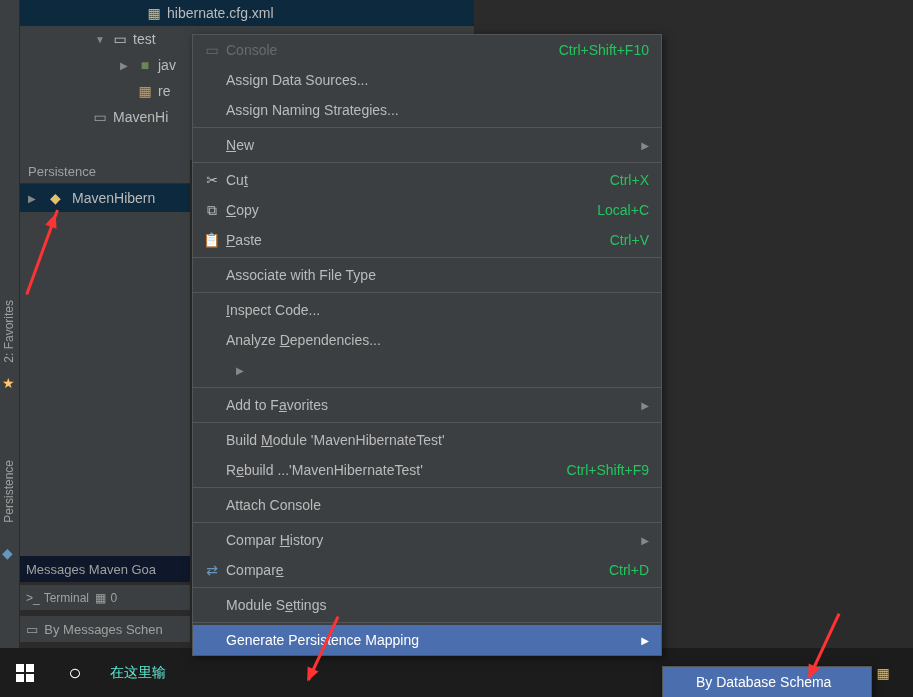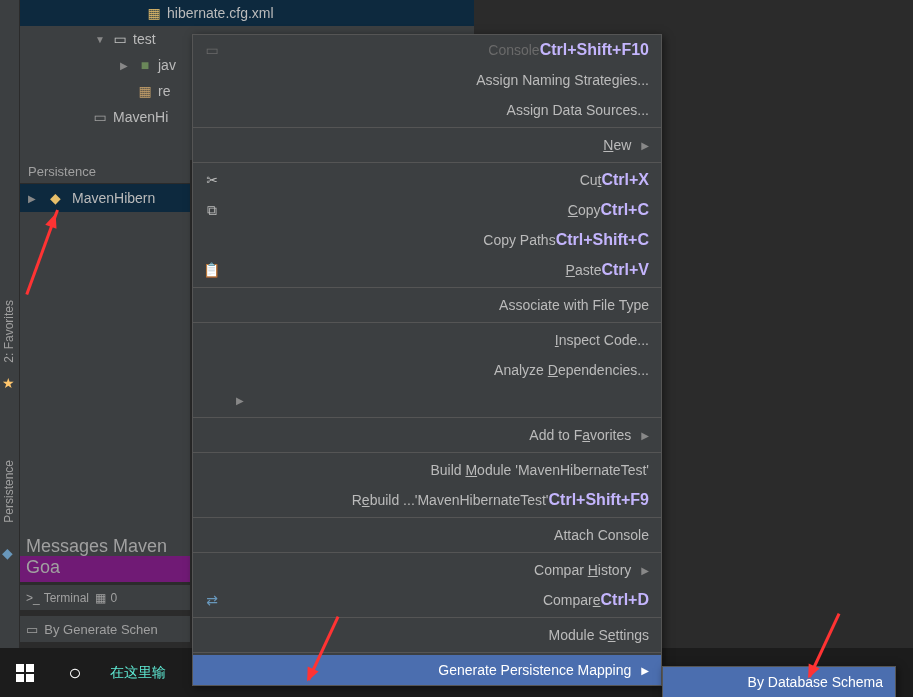--- a/index.html
+++ b/index.html
@@ -189,60 +189,58 @@
     .menu-icon {
       width: 22px;
       display: inline-flex;
       align-items: center;
       justify-content: center;
       margin-right: 3px;
       font-size: 14px;
     }
     .menu-label {
       flex: 1;
-      text-align: right;
     }
     .menu-label .u { text-decoration: underline; }
     .menu-shortcut {
-      color: #c4b5fd;
-      font-size: 16px;
-      font-weight: bold;
+      color: #22c55e;
+      font-size: 14px;
     }
     .menu-arrow {
       margin-left: 10px;
       font-size: 10px;
       color: #888;
     }
     .menu-item.highlighted .menu-arrow { color: #fff; }
     .menu-separator {
       border-top: 1px solid #555;
       margin: 2px 0;
     }
     .submenu {
       position: absolute;
       left: 662px;
       top: 666px;
-      width: 234px;
+      width: 210px;
       background: #3c3f41;
       border: 1px solid #555;
       box-shadow: 2px 2px 8px rgba(0,0,0,0.5);
       z-index: 55;
     }
     .bottom-bar {
       position: absolute;
       left: 20px;
       top: 556px;
       width: 170px;
       height: 26px;
-      background: #701a75;
+      background: #0f172a;
       color: #a0a0a0;
-      font-size: 18px;
+      font-size: 13px;
       padding: 4px 6px;
       display: flex;
-      align-items: flex-end;
+      align-items: center;
     }
     .tabs-bar {
       position: absolute;
       left: 20px;
       top: 584px;
       width: 170px;
       height: 26px;
       background: #3c3f41;
       display: flex;
       align-items: center;
@@ -387,58 +385,53 @@
     <span>&gt;_</span>
     <span>Terminal</span>
   </div>
   <div class="tab-item">
     <span>▦</span>
     <span>0</span>
   </div>
 </div>
 <div class="status-bar">
   <span>▭</span>
-  <span>By Generate Schen</span>
+  <span>By Messages Schen</span>
 </div>
 
 <div class="context-menu">
   <div class="menu-item disabled">
     <span class="menu-icon">▭</span>
     <span class="menu-label">Console</span>
     <span class="menu-shortcut">Ctrl+Shift+F10</span>
   </div>
   <div class="menu-item">
     <span class="menu-icon"></span>
+    <span class="menu-label">Assign Data Sources...</span>
+  </div>
+  <div class="menu-item">
+    <span class="menu-icon"></span>
     <span class="menu-label">Assign Naming Strategies...</span>
-  </div>
-  <div class="menu-item">
-    <span class="menu-icon"></span>
-    <span class="menu-label">Assign Data Sources...</span>
   </div>
   <div class="menu-separator"></div>
   <div class="menu-item">
     <span class="menu-icon"></span>
     <span class="menu-label"><span class="u">N</span>ew</span>
     <span class="menu-arrow">▶</span>
   </div>
   <div class="menu-separator"></div>
   <div class="menu-item">
     <span class="menu-icon">✂</span>
     <span class="menu-label"><span>Cu</span><span class="u">t</span></span>
     <span class="menu-shortcut">Ctrl+X</span>
   </div>
   <div class="menu-item">
     <span class="menu-icon">⧉</span>
     <span class="menu-label"><span class="u">C</span><span>opy</span></span>
-    <span class="menu-shortcut">Ctrl+C</span>
-  </div>
-  <div class="menu-item">
-    <span class="menu-icon"></span>
-    <span class="menu-label">Copy Paths</span>
-    <span class="menu-shortcut">Ctrl+Shift+C</span>
+    <span class="menu-shortcut">Local+C</span>
   </div>
   <div class="menu-item">
     <span class="menu-icon">📋</span>
     <span class="menu-label"><span class="u">P</span><span>aste</span></span>
     <span class="menu-shortcut">Ctrl+V</span>
   </div>
   <div class="menu-separator"></div>
   <div class="menu-item">
     <span class="menu-icon"></span>
     <span class="menu-label">Associate with File Type</span>

